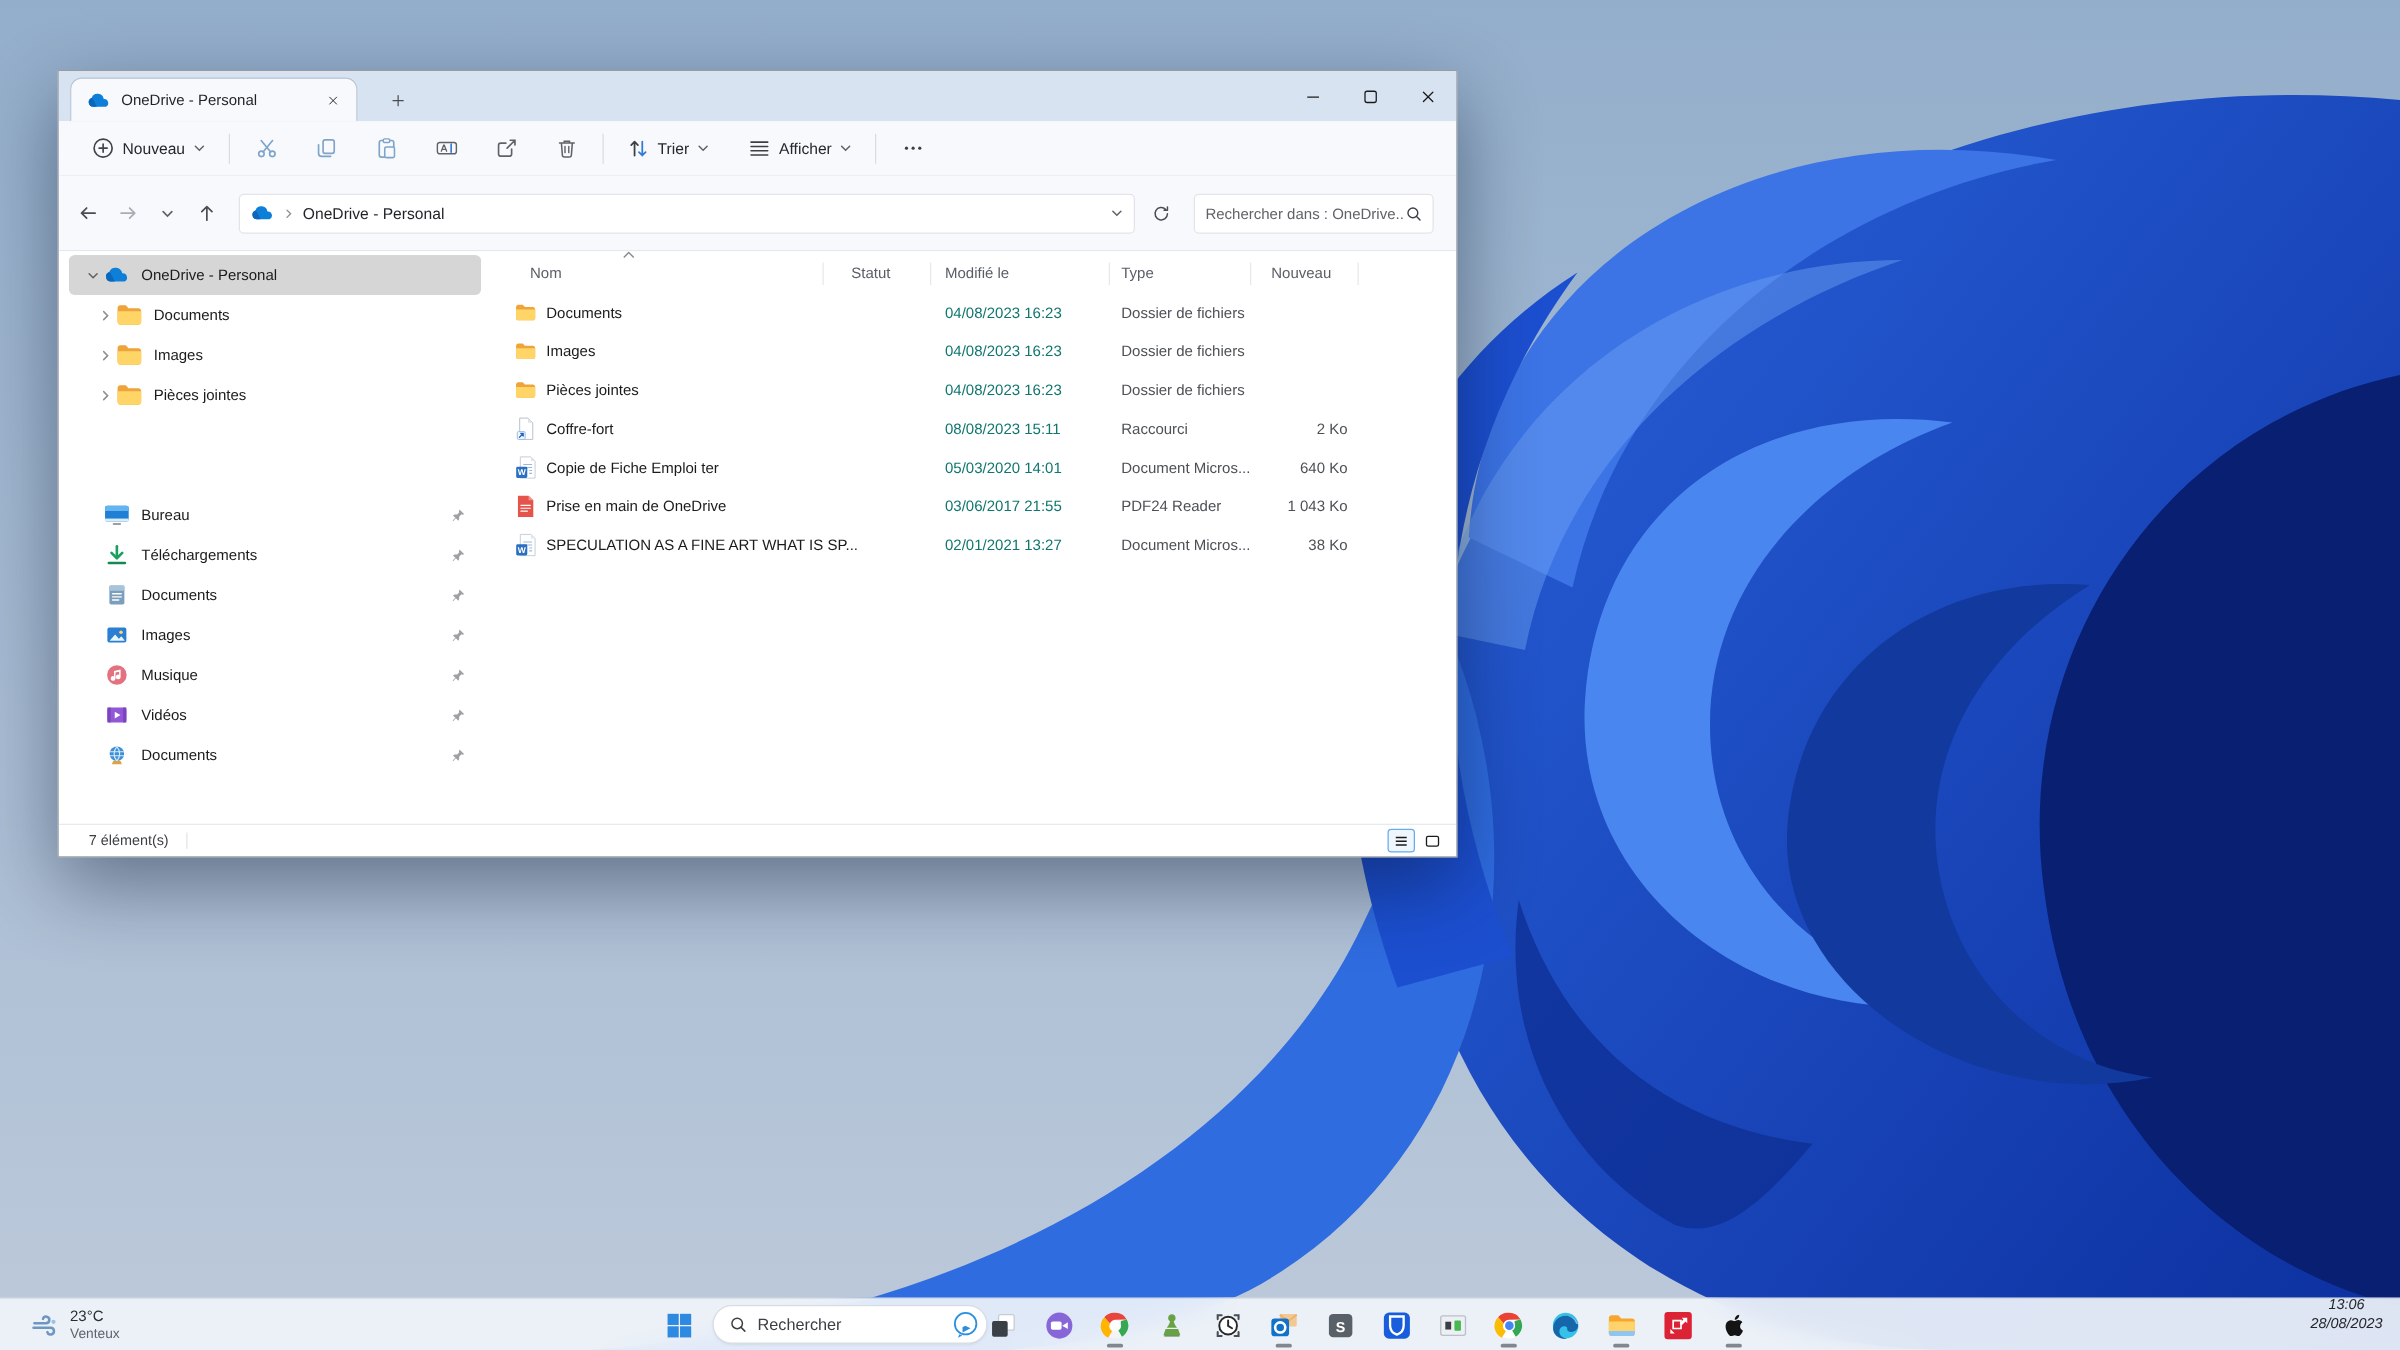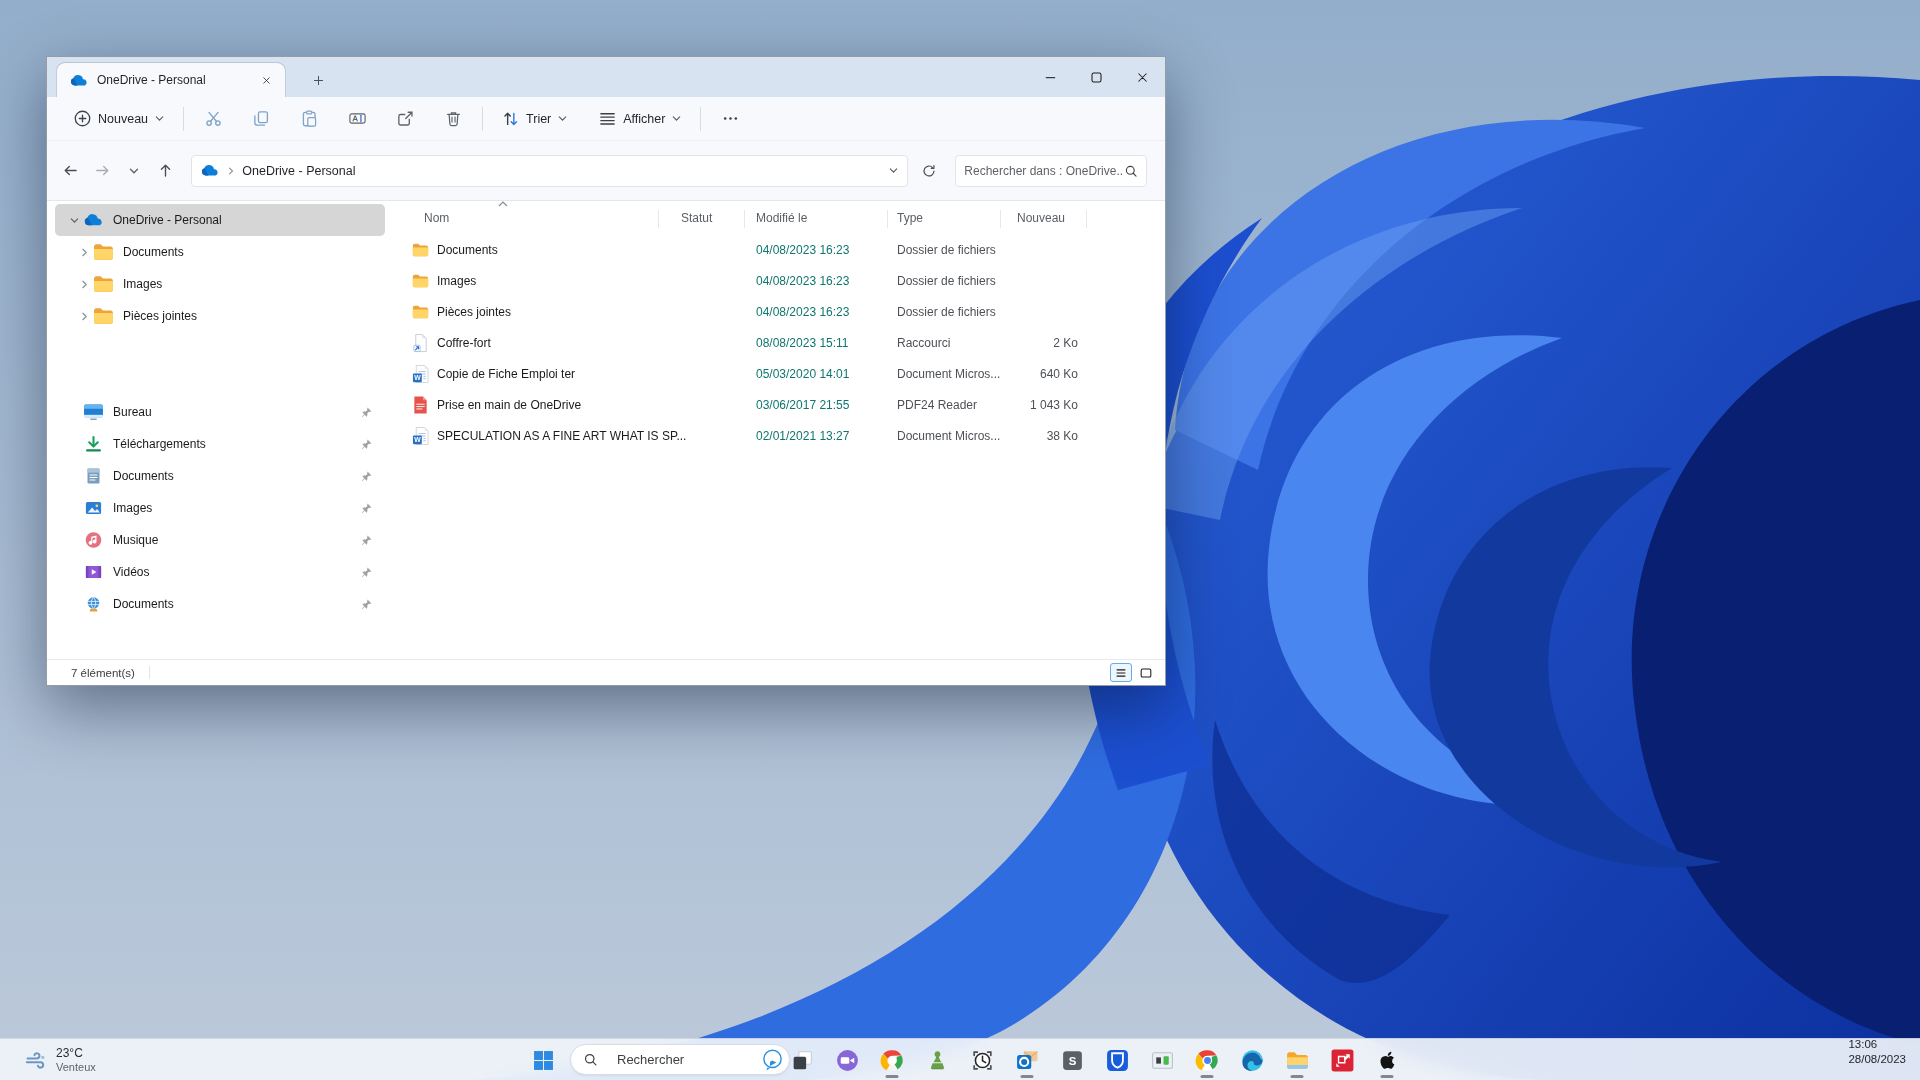--- a/index.html
+++ b/index.html
@@ -96,31 +96,31 @@
   
   .taskbar { position:absolute; left:0; bottom:0; width:1920px; height:42px;
     background:rgba(240,244,250,.92); border-top:1px solid rgba(140,155,175,.28); backdrop-filter:blur(8px); }
   .weather { position:absolute; left:16px; top:0; height:42px; display:flex; align-items:center; gap:8px; padding:0 8px; }
   .weather .icon { width:24px; height:24px; }
   .wx-temp { font-size:12px; color:#2a2e33; line-height:1.2; }
   .wx-desc { font-size:11px; color:#5e646c; line-height:1.2; }
   .start-btn { position:absolute; left:523px; top:1px; width:40px; height:40px; display:flex; align-items:center; justify-content:center; border-radius:5px; }
   .start-btn .icon { width:21px; height:21px; }
   .tb-search { position:absolute; left:570px; top:5px; width:220px; height:31px; background:#ffffff;
-    border:1px solid #d8dde4; border-radius:16px; display:flex; align-items:center; padding:0 5px 0 12px; gap:19px;
+    border:1px solid #d8dde4; border-radius:16px; display:flex; align-items:center; padding:0 5px 0 12px; gap:8px;
     box-shadow:0 1px 2px rgba(30,40,60,.08); }
   .tb-search .mag { width:15px; height:15px; }
   .tb-search input { flex:1; border:none; outline:none; background:transparent; font-family:"Liberation Sans",sans-serif; font-size:13px; color:#202124; min-width:0; }
   .tb-search input::placeholder { color:#3c4043; opacity:1; }
   .tb-search .bing { width:23px; height:23px; }
   .task-icons { position:absolute; left:782px; top:1px; display:flex; gap:5px; }
   .task-btn { width:40px; height:40px; position:relative; display:flex; align-items:center; justify-content:center; border-radius:5px; }
   .task-btn .app-ico { width:25px; height:25px; }
   .run-dash { position:absolute; bottom:2px; left:50%; transform:translateX(-50%); width:13px; height:3px; border-radius:2px; background:#82878d; }
-  .tray-clock { position:absolute; right:14px; top:0; height:25px; display:flex; flex-direction:column; justify-content:center; align-items:flex-start; }
+  .tray-clock { position:absolute; right:14px; top:0; height:25px; display:flex; flex-direction:column; justify-content:center; align-items:center;font-style:italic; }
   .tray-clock div { font-size:11.5px; color:#23272c; line-height:1.3; }
 </style>
 </head>
 <body>
 
 <div class="desktop">
 
   <svg class="wallpaper" viewBox="0 0 1920 1080" preserveAspectRatio="none">
     <defs>
       <linearGradient id="sky" x1="0" y1="0" x2="0" y2="1">

